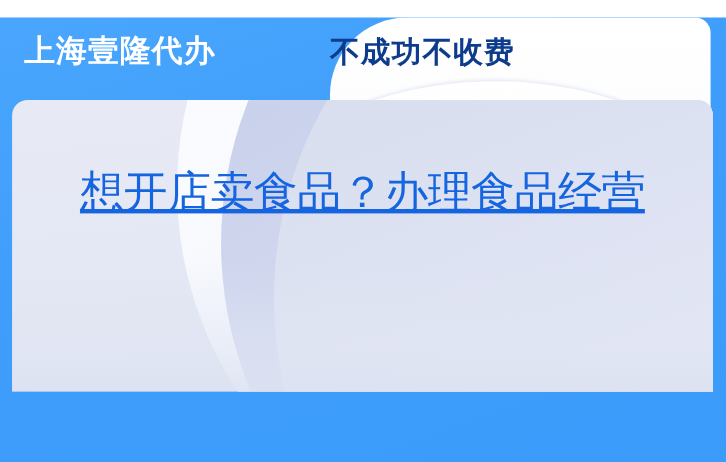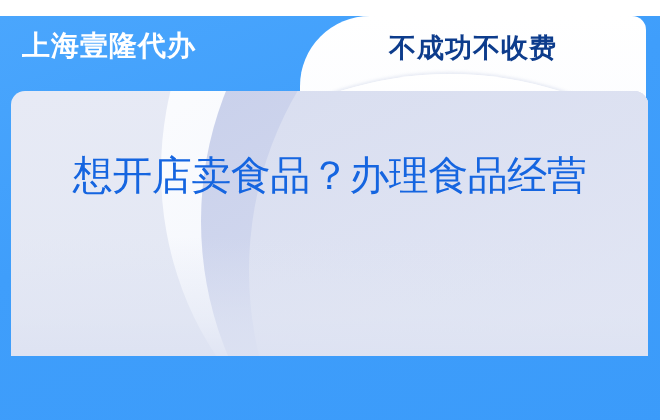--- a/index.html
+++ b/index.html
@@ -71,21 +71,21 @@
     letter-spacing: 1px;
     white-space: nowrap;
   }
 
   
   .slogan {
     position: absolute;
     left: 300px;
     top: 18px;
     width: 346px;
-    text-align: center;
+    text-align: left;
     font-size: 27px;
     line-height: 1;
     font-weight: 700;
     color: #0d3c8c;
     letter-spacing: 1px;
     white-space: nowrap;
   }
 
   
   .main-card {
@@ -140,20 +140,21 @@
     position: absolute;
     left: 11px;
     top: 132px;
     width: 637px;
     text-align: center;
     color: #1565e0;
     font-size: 40px;
     line-height: 55px;
     font-weight: 500;
     letter-spacing: 0px;
+    text-decoration: underline;
   }
   .headline .ln { display: block; white-space: nowrap; }
   .headline .ln1 { letter-spacing: -0.5px; }
 
   
   .kw-bar {
     position: absolute;
     left: 11px;
     top: 343px;
     width: 637px;

